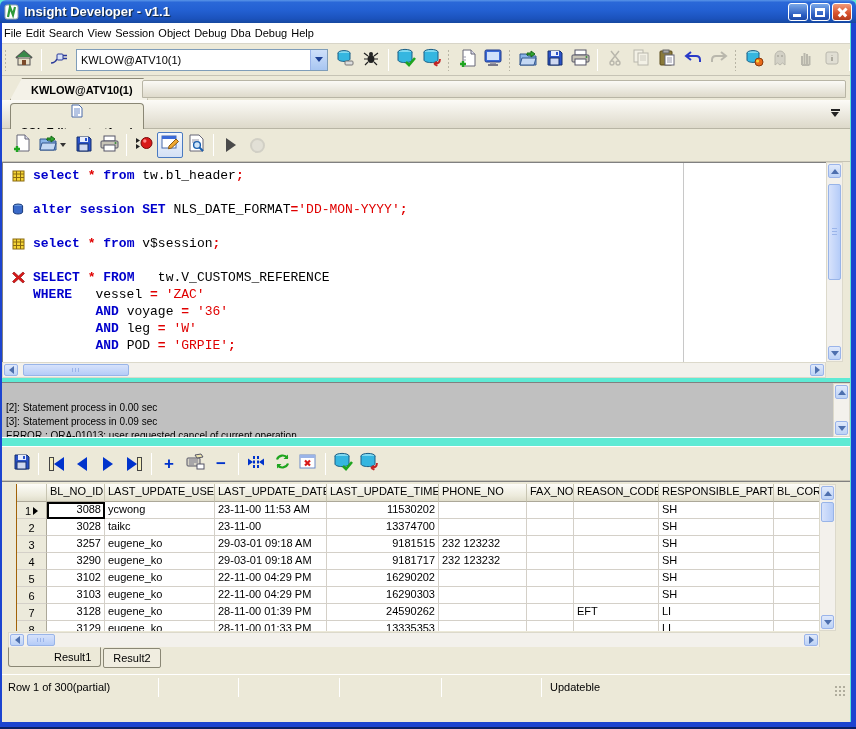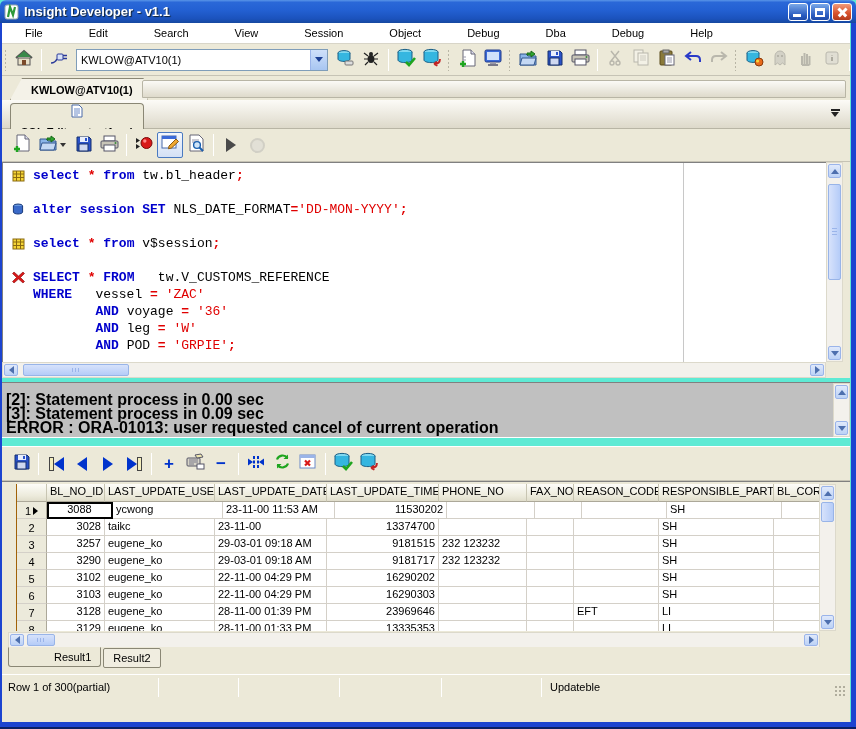--- a/index.html
+++ b/index.html
@@ -19,21 +19,21 @@
   .btn-blue { background:linear-gradient(180deg,#7aa8e8,#2a5cc0 70%,#1e4aa8); }
   .btn-red  { background:linear-gradient(180deg,#f09a7a,#d8502a 60%,#b23a1c); }
   .glyph-min { position:absolute; left:4px; bottom:3px; width:8px; height:3px; background:#fff; }
   .glyph-max { position:absolute; left:4px; top:4px; width:10px; height:9px; border:2px solid #fff; border-top-width:3px; }
   .glyph-x1,.glyph-x2 { position:absolute; left:4px; top:7px; width:11px; height:2.5px; background:#fff; }
   .glyph-x1 { transform:rotate(45deg);} .glyph-x2 { transform:rotate(-45deg);}
 
   
   .menubar { position:absolute; left:2px; top:23px; width:848px; height:21px; background:#fff;
     border-bottom:1px solid #d8d5c8; display:flex; align-items:center; font-size:11px; }
-  .menu-item { padding:2px 23px; color:#000; cursor:default; }
+  .menu-item { padding:2px 2px; color:#000; cursor:default; }
 
   
   .tbar { position:absolute; left:2px; width:848px; background:#ece9d8; display:flex; align-items:center; }
   .tbtn { width:26px; height:26px; display:flex; align-items:center; justify-content:center; flex:0 0 auto; }
   .tsep { width:1px; height:22px; background:#c6c3b5; border-right:1px solid #fff; margin:0 4px; flex:0 0 auto;}
   .grip { width:3px; height:22px; margin:0 4px 0 2px; flex:0 0 auto;
     background-image:radial-gradient(#b8b5a5 35%, transparent 36%); background-size:3px 4px; }
   .disabled { opacity:.38; filter:grayscale(1); }
 
   .main-toolbar { top:44px; height:32px; border-bottom:1px solid #c6c3b5; }
@@ -100,21 +100,21 @@
     background-image:repeating-linear-gradient(90deg,#9ab4ea 0 1px, transparent 1px 3px); }
   .arr { width:0; height:0; }
   .arr.up    { border-left:4px solid transparent; border-right:4px solid transparent; border-bottom:5px solid #4d6fae; }
   .arr.down  { border-left:4px solid transparent; border-right:4px solid transparent; border-top:5px solid #4d6fae; }
   .arr.left  { border-top:4px solid transparent; border-bottom:4px solid transparent; border-right:5px solid #4d6fae; }
   .arr.right { border-top:4px solid transparent; border-bottom:4px solid transparent; border-left:5px solid #4d6fae; }
 
   
   .msg-pane { position:absolute; left:2px; top:382px; width:848px; height:56px; background:#c0c0c0;
     border-top:1px solid #808080; border-bottom:1px solid #fff; overflow:hidden; }
-  .msg-lines { position:absolute; left:4px; top:10px; font-size:16px; line-height:14px; color:#000;font-weight:bold; }
+  .msg-lines { position:absolute; left:4px; top:18px; font-size:10px; line-height:14px; color:#000; }
 
   
   .res-toolbar { top:446px; height:35px; border-top:1px solid #fff; border-bottom:1px solid #c6c3b5; padding-left:6px; }
   .navbar { width:5px; height:14px; background:#f4eebc; border:1px solid #444; flex:0 0 auto;}
   .tri-l { width:0;height:0;border-top:7px solid transparent;border-bottom:7px solid transparent;border-right:10px solid #0033cc;}
   .tri-r { width:0;height:0;border-top:7px solid transparent;border-bottom:7px solid transparent;border-left:10px solid #0033cc;}
   .pm { color:#0033cc; font-size:17px; font-weight:bold; line-height:14px; }
 
   
   .grid-zone { position:absolute; left:2px; top:481px; width:848px; height:166px; background:#ece9d8;
@@ -622,21 +622,21 @@
           <div class="g-cell" style="width: 47px;">FAX_NO</div>
           <div class="g-cell" style="width: 85px;">REASON_CODE</div>
           <div class="g-cell" style="width: 115px;">RESPONSIBLE_PARTY</div>
           <div class="g-cell" style="width: 48px;">BL_CORR</div>
         </div>
         <div class="g-row">
           <div class="g-cell rownum" style="width: 30px;">
             <span>1</span>
             <span class="row-marker"></span>
           </div>
-          <div class="g-cell num sel-cell" style="width: 66px; text-align: center;">3088</div>
+          <div class="g-cell num sel-cell" style="width: 58px;">3088</div>
           <div class="g-cell" style="width: 110px;">ycwong</div>
           <div class="g-cell" style="width: 112px;">23-11-00 11:53 AM</div>
           <div class="g-cell num" style="width: 112px;">11530202</div>
           <div class="g-cell" style="width: 88px;"></div>
           <div class="g-cell" style="width: 47px;"></div>
           <div class="g-cell" style="width: 85px;"></div>
           <div class="g-cell" style="width: 115px;">SH</div>
           <div class="g-cell" style="width: 48px;"></div>
         </div>
         <div class="g-row">
@@ -709,21 +709,21 @@
           <div class="g-cell" style="width: 115px;">SH</div>
           <div class="g-cell" style="width: 48px;"></div>
         </div>
         <div class="g-row">
           <div class="g-cell rownum" style="width: 30px;">
             <span>7</span>
           </div>
           <div class="g-cell num" style="width: 58px;">3128</div>
           <div class="g-cell" style="width: 110px;">eugene_ko</div>
           <div class="g-cell" style="width: 112px;">28-11-00 01:39 PM</div>
-          <div class="g-cell num" style="width: 112px;">23969646</div>
+          <div class="g-cell num" style="width: 112px;">24590262</div>
           <div class="g-cell" style="width: 88px;"></div>
           <div class="g-cell" style="width: 47px;"></div>
           <div class="g-cell" style="width: 85px;">EFT</div>
           <div class="g-cell" style="width: 115px;">LI</div>
           <div class="g-cell" style="width: 48px;"></div>
         </div>
         <div class="g-row">
           <div class="g-cell rownum" style="width: 30px;">
             <span>8</span>
           </div>

